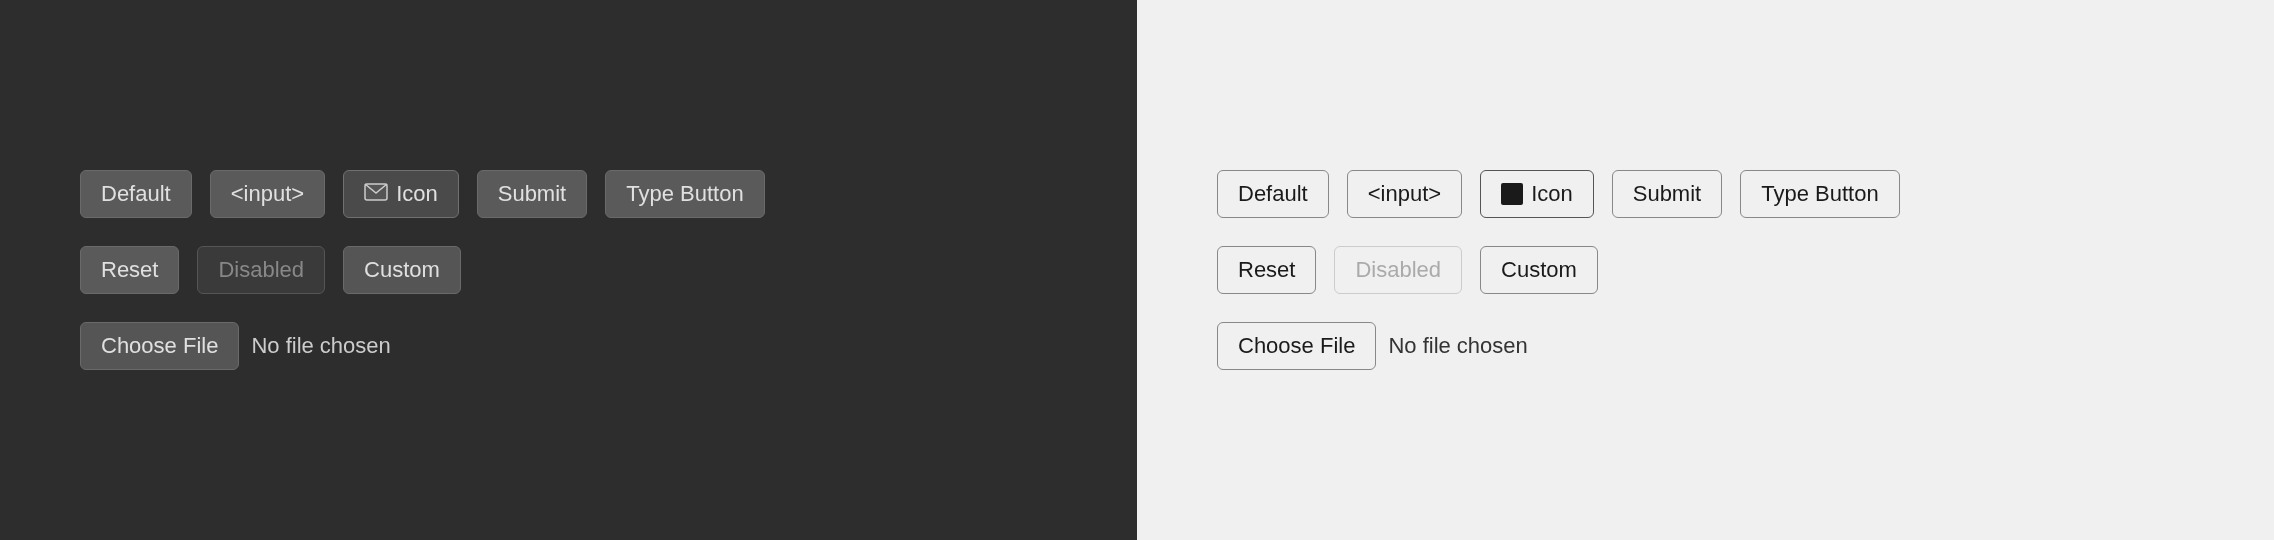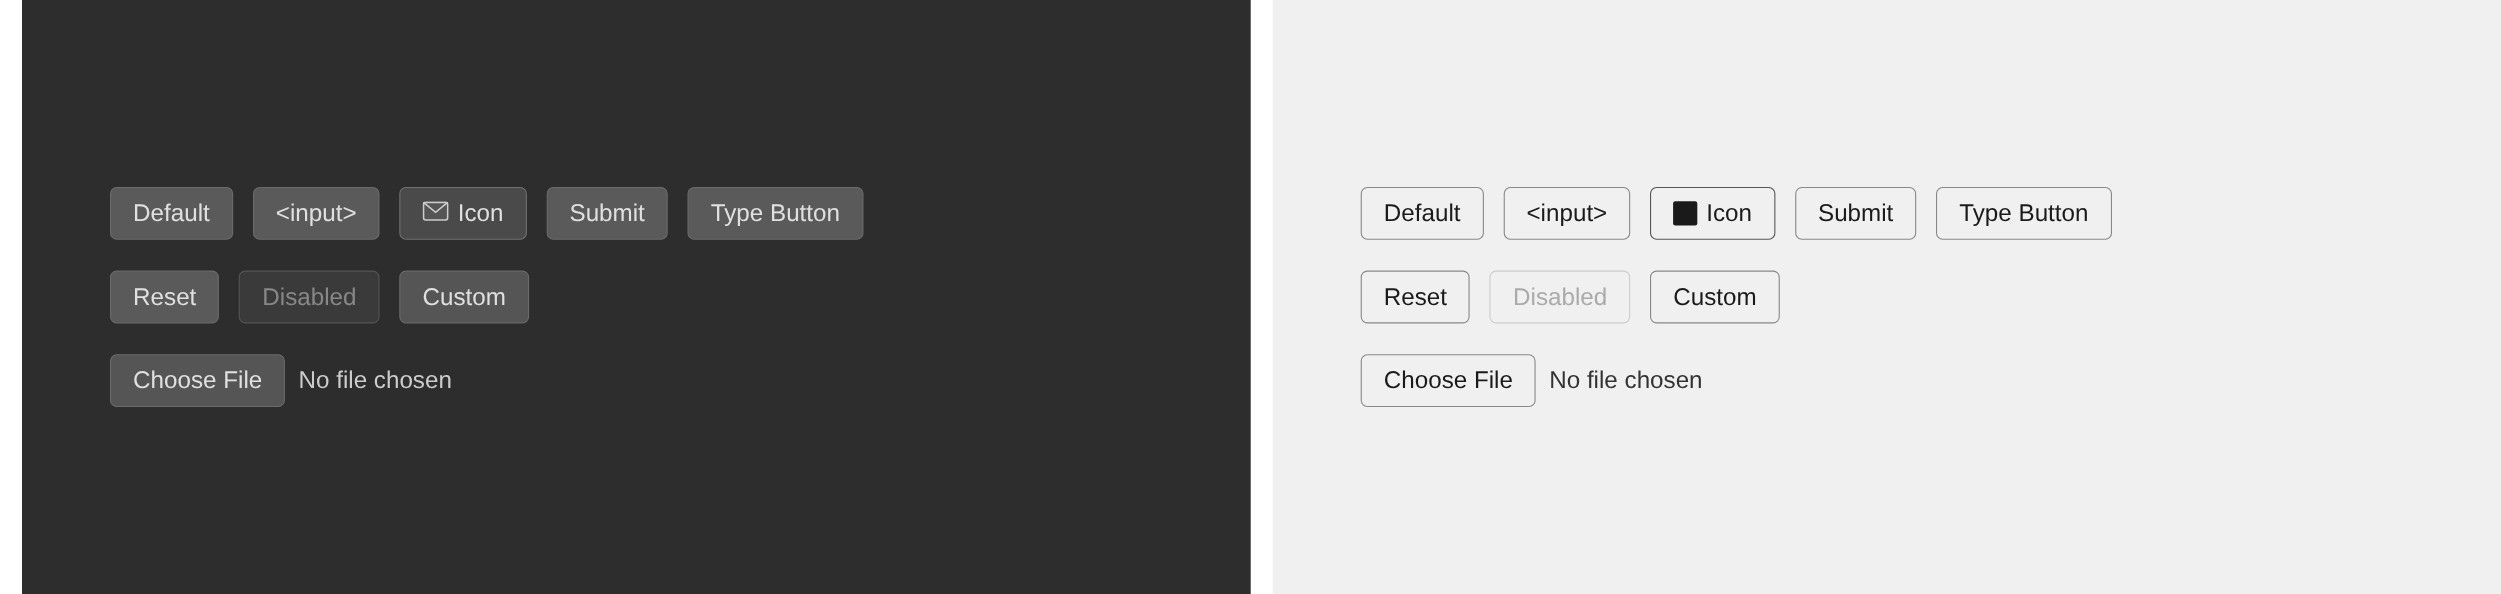--- a/index.html
+++ b/index.html
@@ -15,21 +15,20 @@
       font-family: -apple-system, BlinkMacSystemFont, 'Helvetica Neue', Arial, sans-serif;
       overflow: hidden;
     }
 
     .panel {
       display: flex;
       flex-direction: column;
       justify-content: center;
       padding: 60px 80px;
       gap: 28px;
-      margin-left: 20px;
     }
 
     .panel-dark {
       flex: 1;
       background-color: #2d2d2d;
     }
 
     .panel-light {
       flex: 1;
       background-color: #f0f0f0;

